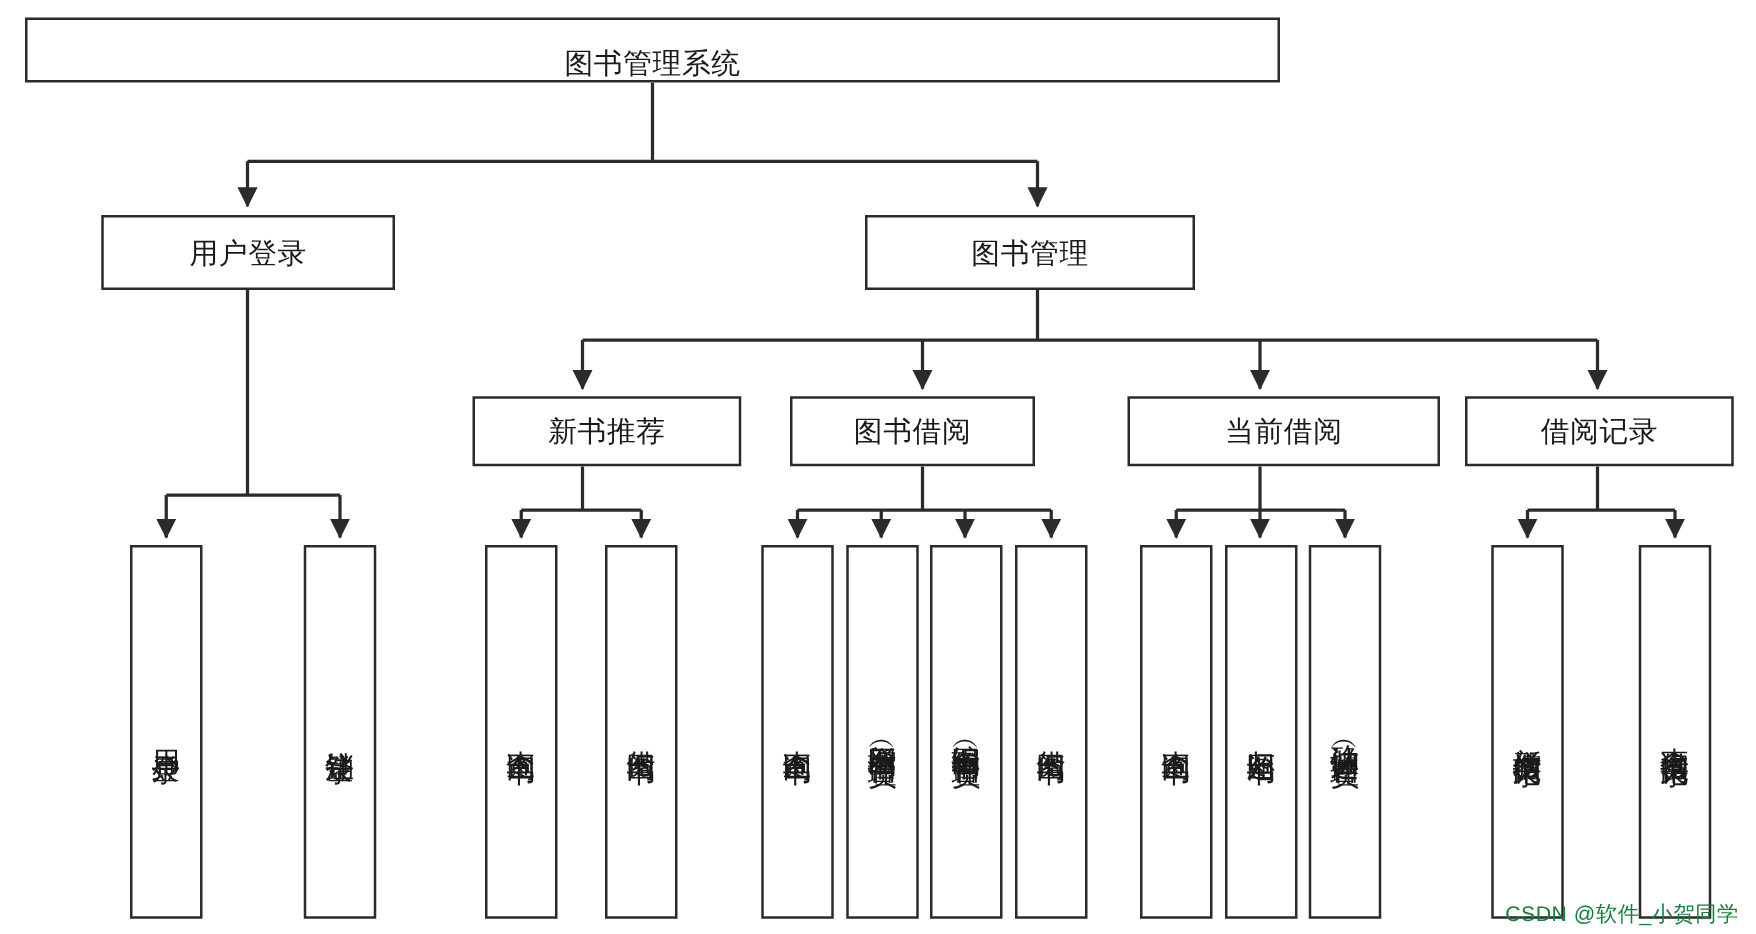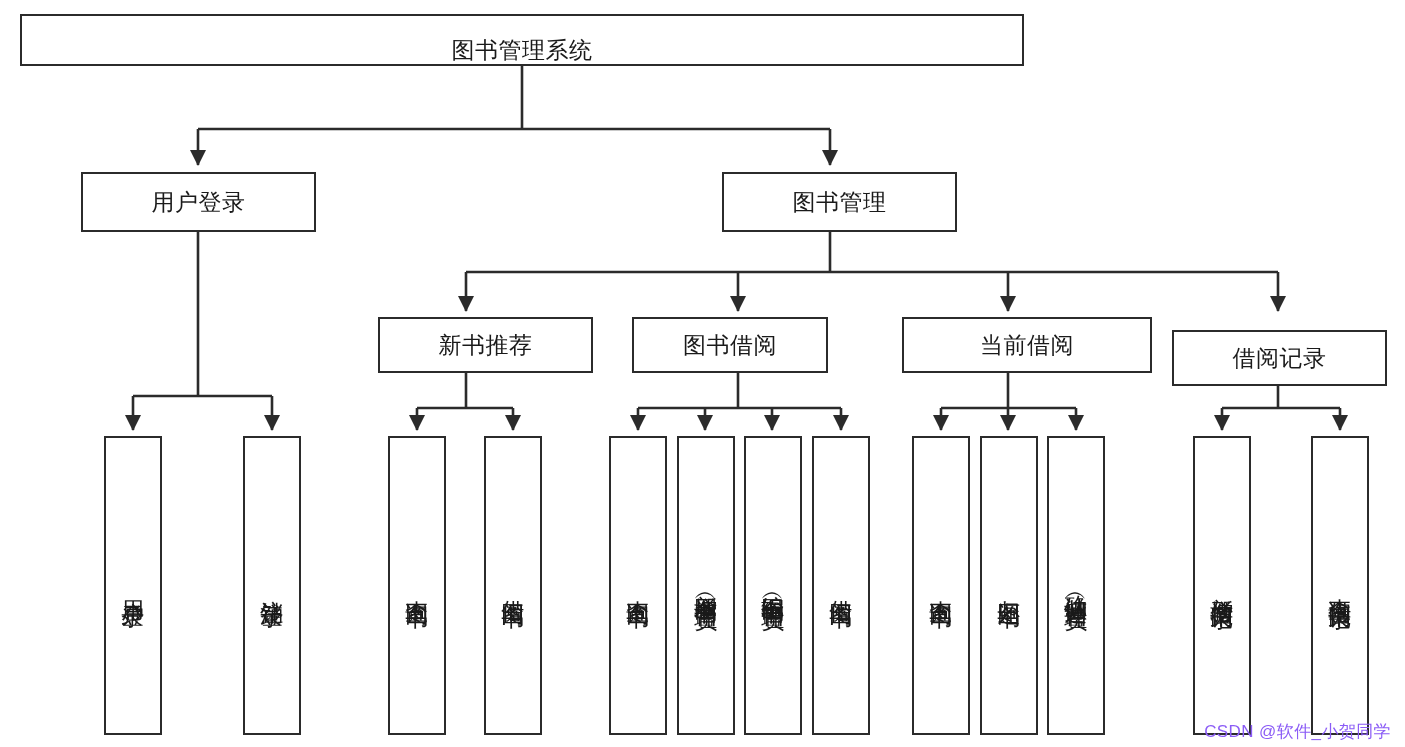--- a/index.html
+++ b/index.html
@@ -60,21 +60,21 @@
     letter-spacing: 2px;
     text-align: center;
     white-space: nowrap;
     max-height: 100%;
   }
   .watermark {
     position: absolute;
     right: 14px;
     bottom: 4px;
     font-size: 17px;
-    color: #8b5cf6;
+    color: #15803d;
     white-space: nowrap;
     z-index: 5;
     letter-spacing: 0.4px;
   }
 </style>
 </head>
 <body>
 
 <div id="canvas">
 
@@ -128,34 +128,34 @@
     </g>
   </svg>
 
   <div class="node horiz root" style="left:20px; top:14px; width:1004px; height:52px;">
     <span class="label">图书管理系统</span>
   </div>
 
   <div class="node horiz" style="left:81px; top:172px; width:235px; height:60px;">
     <span class="label">用户登录</span>
   </div>
-  <div class="node horiz" style="left:722px; top:172px; width:235px; height:60px;">
+  <div class="node horiz" style="left:692px; top:172px; width:264px; height:60px;">
     <span class="label">图书管理</span>
   </div>
 
   <div class="node horiz" style="left:362px; top:317px; width:215px; height:56px;margin-left:16px;">
     <span class="label">新书推荐</span>
   </div>
   <div class="node horiz" style="left:632px; top:317px; width:196px; height:56px;">
     <span class="label">图书借阅</span>
   </div>
   <div class="node horiz" style="left:902px; top:317px; width:250px; height:56px;">
     <span class="label">当前借阅</span>
   </div>
-  <div class="node horiz" style="left:1172px; top:330px; width:215px; height:56px;align-items:center;">
+  <div class="node horiz" style="left:1172px; top:317px; width:215px; height:56px;align-items:center;">
     <span class="label">借阅记录</span>
   </div>
 
   <div class="node vert" style="left:104px; top:436px; width:58px; height:299px;">
     <span class="label">用户登录</span>
   </div>
   <div class="node vert" style="left:243px; top:436px; width:58px; height:299px;">
     <span class="label">注销登录</span>
   </div>
 

